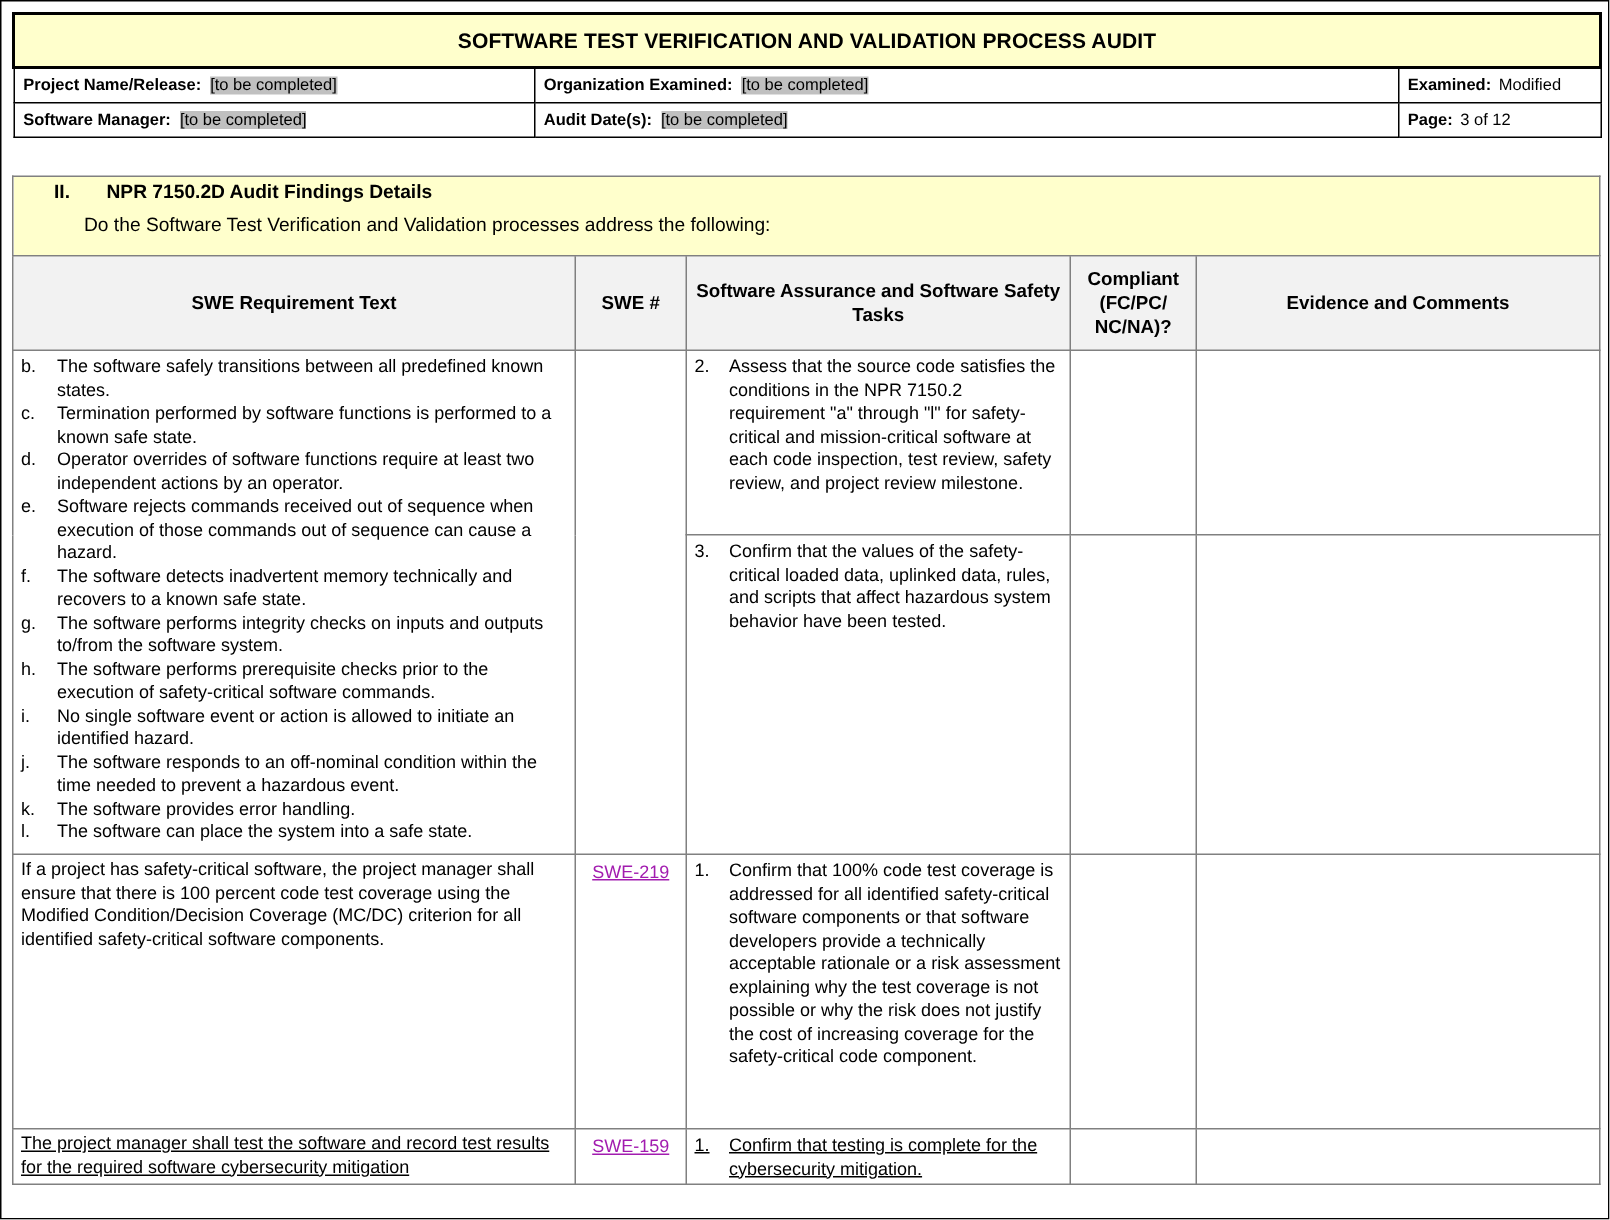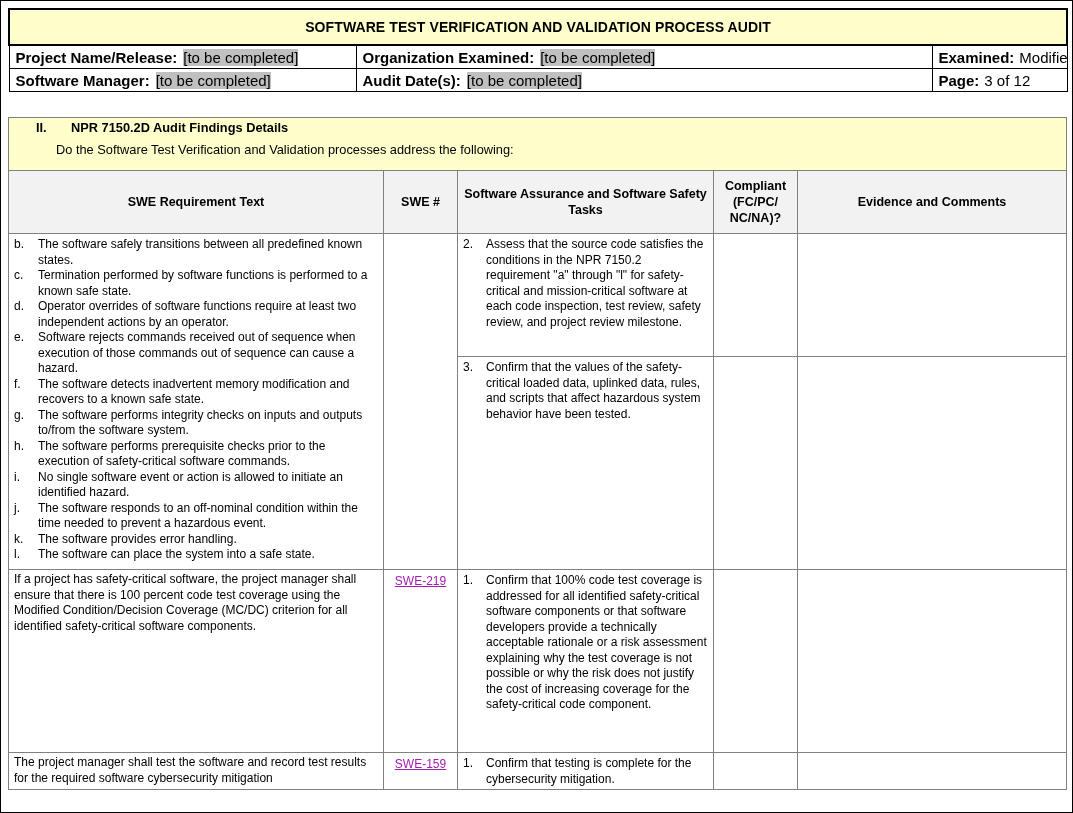--- a/index.html
+++ b/index.html
@@ -5,21 +5,21 @@
   html, body { margin:0; padding:0; background:#e8e8e8; }
   .page {
     position:relative; width:1073px; height:813px; margin:0 auto;
     background:#fff; border:1.5px solid #000; box-sizing:border-box;
     font-family:"Liberation Sans", sans-serif; color:#000; overflow:hidden;
   }
 
   
   .hdr { position:absolute; left:7px; top:7px; width:1058px;
          border-collapse:collapse; table-layout:fixed; }
-  .hdr td { border:1.5px solid #000; padding:1px 6px; font-size:15px; vertical-align:middle; overflow:hidden; white-space:nowrap; }
+  .hdr td { border:1.5px solid #000; padding:1px 6px; font-size:11px; vertical-align:middle; overflow:hidden; white-space:nowrap; }
   .hdr .title-cell {
     background:#FFFFCC; text-align:center; font-weight:bold; font-size:14px;
     height:32px; border:2px solid #000; letter-spacing:.1px;
   }
   .hdr .data-row td { height:20px; }
   .lbl { font-weight:bold; }
   .hl  { background:#C0C0C0; margin-left:6px; }
   .val { margin-left:5px; }
 
   
@@ -43,21 +43,21 @@
   .task { display:flex; padding-top:1px; }
   .task .num { width:23px; flex:none; }
   .task .txt { flex:1; }
 
   .swe-cell { text-align:center; }
   .swe-link { color:#a21caf; text-decoration:underline; font-size:12px; display:inline-block; margin-top:2px; cursor:pointer; }
 
   .r-a1 td { height:118px; }
   .r-a2 td { height:208px; }
   .r-b  td { height:178px; }
-  .r-c  td { height:32px; }
+  .r-c  td { height:32px;text-decoration:underline; }
 
   
   .pfooter { position:absolute; left:9px; right:12px; top:795px;
              display:flex; justify-content:space-between; align-items:baseline; }
   .fn-label { font-family:"Liberation Serif", serif; font-size:12.5px; }
   .fn-value { font-size:12.5px; margin-left:5px; }
   .pg-label { font-family:"Liberation Serif", serif; font-size:12.5px; }
 </style>
 </head>
 <body>
@@ -145,21 +145,21 @@
           <div class="li">
                 <span class="ltr">d.</span>
                 <span class="txt">Operator overrides of software functions require at least two independent actions by an operator.</span>
               </div>
           <div class="li">
                 <span class="ltr">e.</span>
                 <span class="txt">Software rejects commands received out of sequence when execution of those commands out of sequence can cause a hazard.</span>
               </div>
           <div class="li">
                 <span class="ltr">f.</span>
-                <span class="txt">The software detects inadvertent memory modification and recovers to a known safe state.</span>
+                <span class="txt">The software detects inadvertent memory technically and recovers to a known safe state.</span>
               </div>
           <div class="li">
                 <span class="ltr">g.</span>
                 <span class="txt">The software performs integrity checks on inputs and outputs to/from the software system.</span>
               </div>
           <div class="li">
                 <span class="ltr">h.</span>
                 <span class="txt">The software performs prerequisite checks prior to the execution of safety-critical software commands.</span>
               </div>
           <div class="li">

